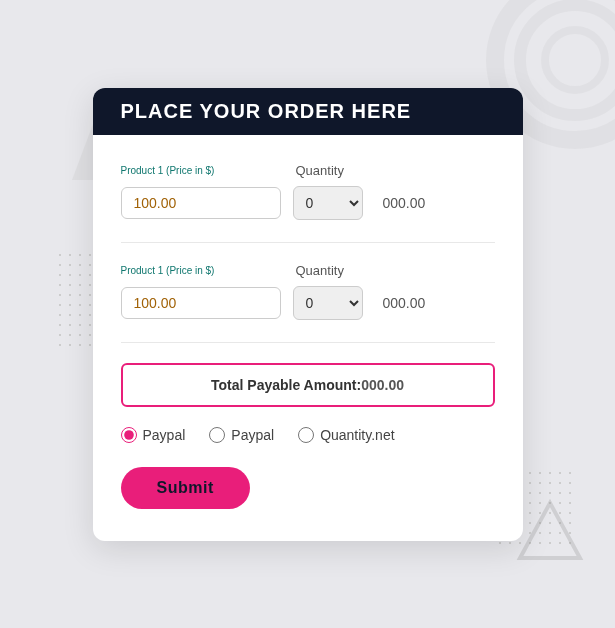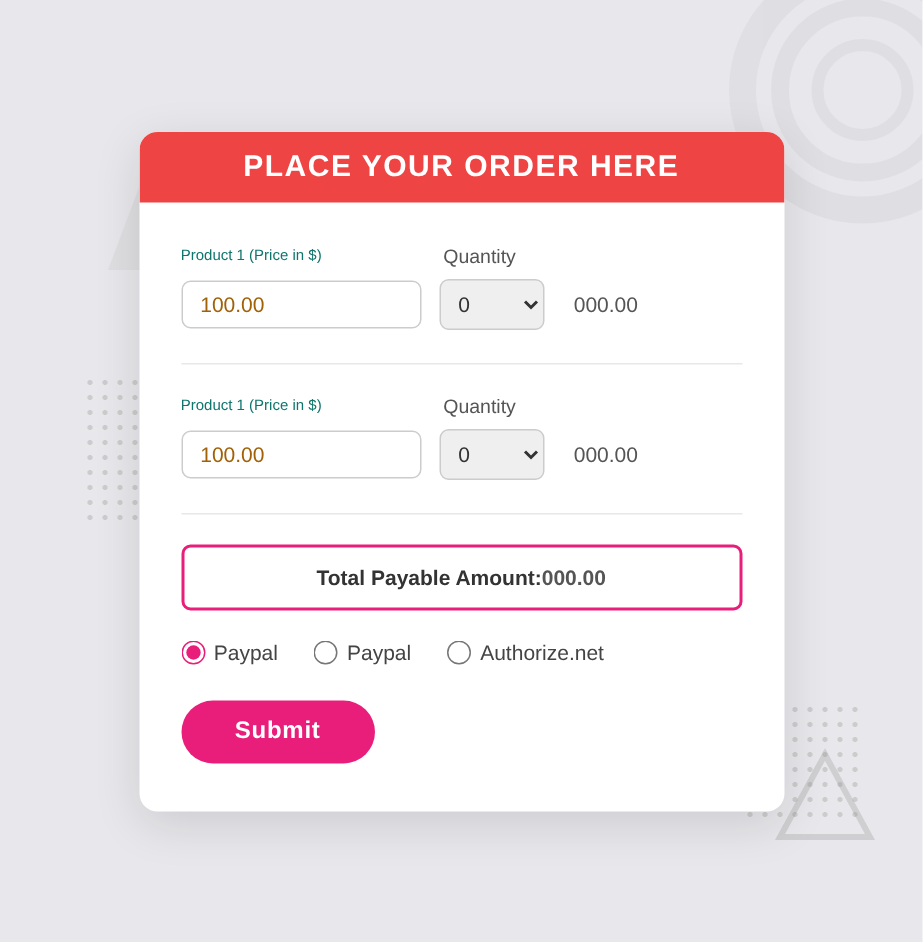--- a/index.html
+++ b/index.html
@@ -41,23 +41,22 @@
       background: #fff;
       border-radius: 12px;
       width: 430px;
       box-shadow: 0 8px 32px rgba(0,0,0,0.12);
       overflow: hidden;
       position: relative;
       z-index: 1;
     }
 
     .card-header {
-      background: #ef4444;
+      background: #0f172a;
       padding: 12px 28px;
-      text-align: center;
     }
 
     .card-header h1 {
       color: #fff;
       font-size: 20px;
       font-weight: 700;
       letter-spacing: 1px;
       text-transform: uppercase;
     }
 
@@ -167,21 +166,21 @@
 
     .payment-option input[type="radio"] {
       accent-color: #e91e7a;
       width: 16px;
       height: 16px;
       cursor: pointer;
     }
 
     .submit-btn {
       background: #e91e7a;
-      color: #ffffff;
+      color: #0f172a;
       border: none;
       border-radius: 25px;
       padding: 12px 36px;
       font-size: 16px;
       font-weight: 600;
       cursor: pointer;
       letter-spacing: 0.5px;
       transition: background 0.2s;
     }
 
@@ -285,21 +284,21 @@
       <label class="payment-option">
         <input type="radio" name="payment" value="paypal" checked="" style="">
         <span>Paypal</span>
       </label>
       <label class="payment-option">
         <input type="radio" name="payment" value="stripe" style="">
         <span>Paypal</span>
       </label>
       <label class="payment-option">
         <input type="radio" name="payment" value="authorize" style="">
-        <span>Authorize.net</span>
+        <span>Quantity.net</span>
       </label>
     </div>
 
     
     <button class="submit-btn">Submit</button>
 
   </div>
 </div>
 
 </body></html>

